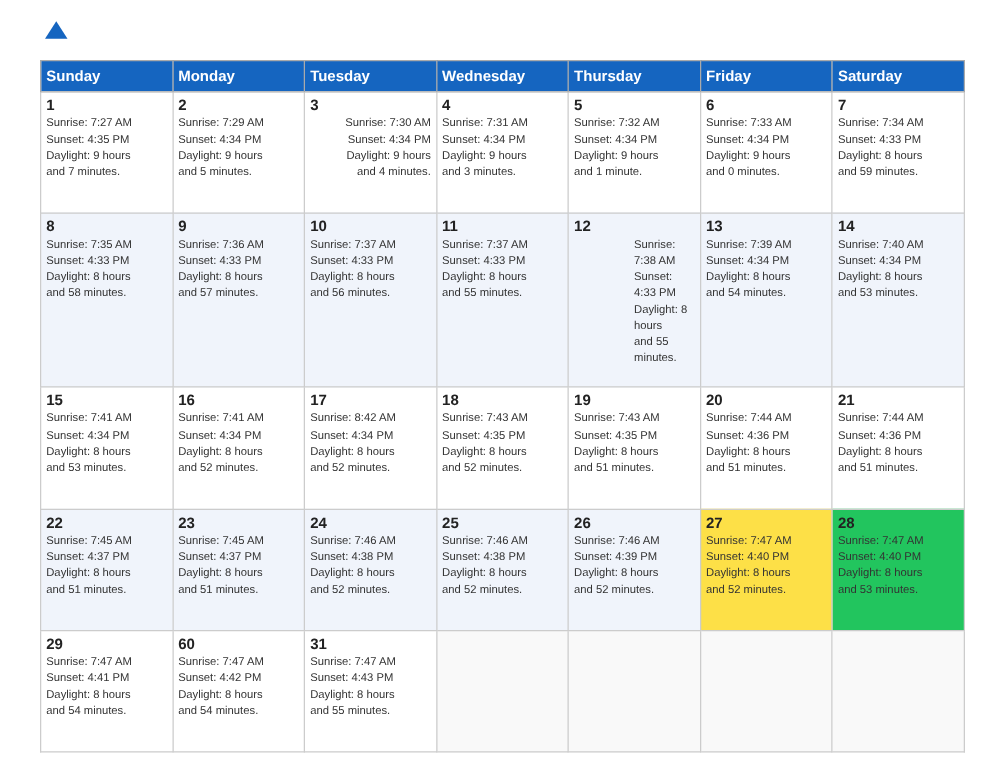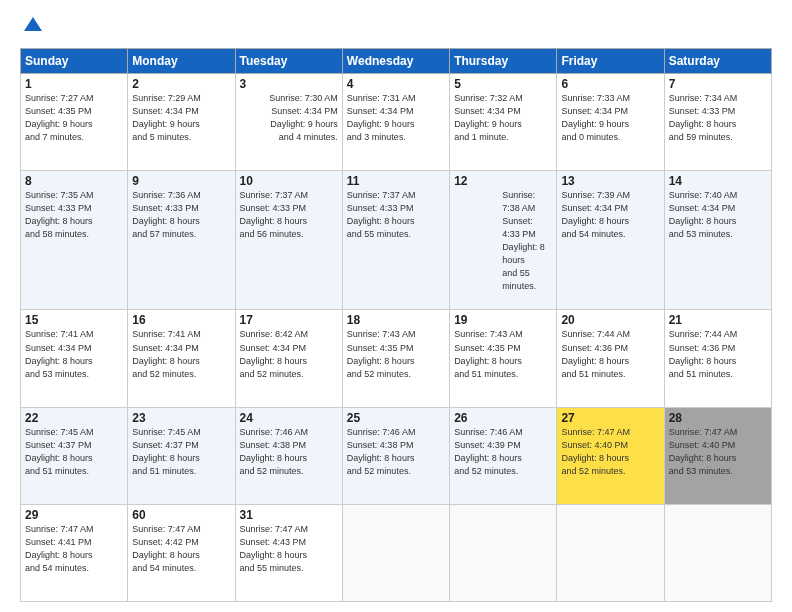--- a/index.html
+++ b/index.html
@@ -6,21 +6,21 @@
     body {
       width: 792px;
       height: 612px;
       background: #ffffff;
       font-family: Arial, sans-serif;
       overflow: hidden;
     }
     .page {
       width: 792px;
       height: 612px;
-      padding: 18px 20px 10px 20px;
+      padding: 18px 20px 10px 32px;
       display: flex;
       flex-direction: column;
     }
     .header {
       display: flex;
       justify-content: space-between;
       align-items: flex-start;
       margin-bottom: 10px;
     }
     .logo {
@@ -315,21 +315,21 @@
 Daylight: 8 hours
 and 52 minutes.</div>
           </td>
           <td style="background: #fde047;">
             <span class="day-num">27</span>
             <div class="day-info" style="white-space: pre-line;">Sunrise: 7:47 AM
 Sunset: 4:40 PM
 Daylight: 8 hours
 and 52 minutes.</div>
           </td>
-          <td style="background: #a3a3a3;">
+          <td style="background: #22c55e;">
             <span class="day-num">28</span>
             <div class="day-info" style="white-space: pre-line;">Sunrise: 7:47 AM
 Sunset: 4:40 PM
 Daylight: 8 hours
 and 53 minutes.</div>
           </td>
         </tr>
         <tr>
           <td>
             <span class="day-num">29</span>

